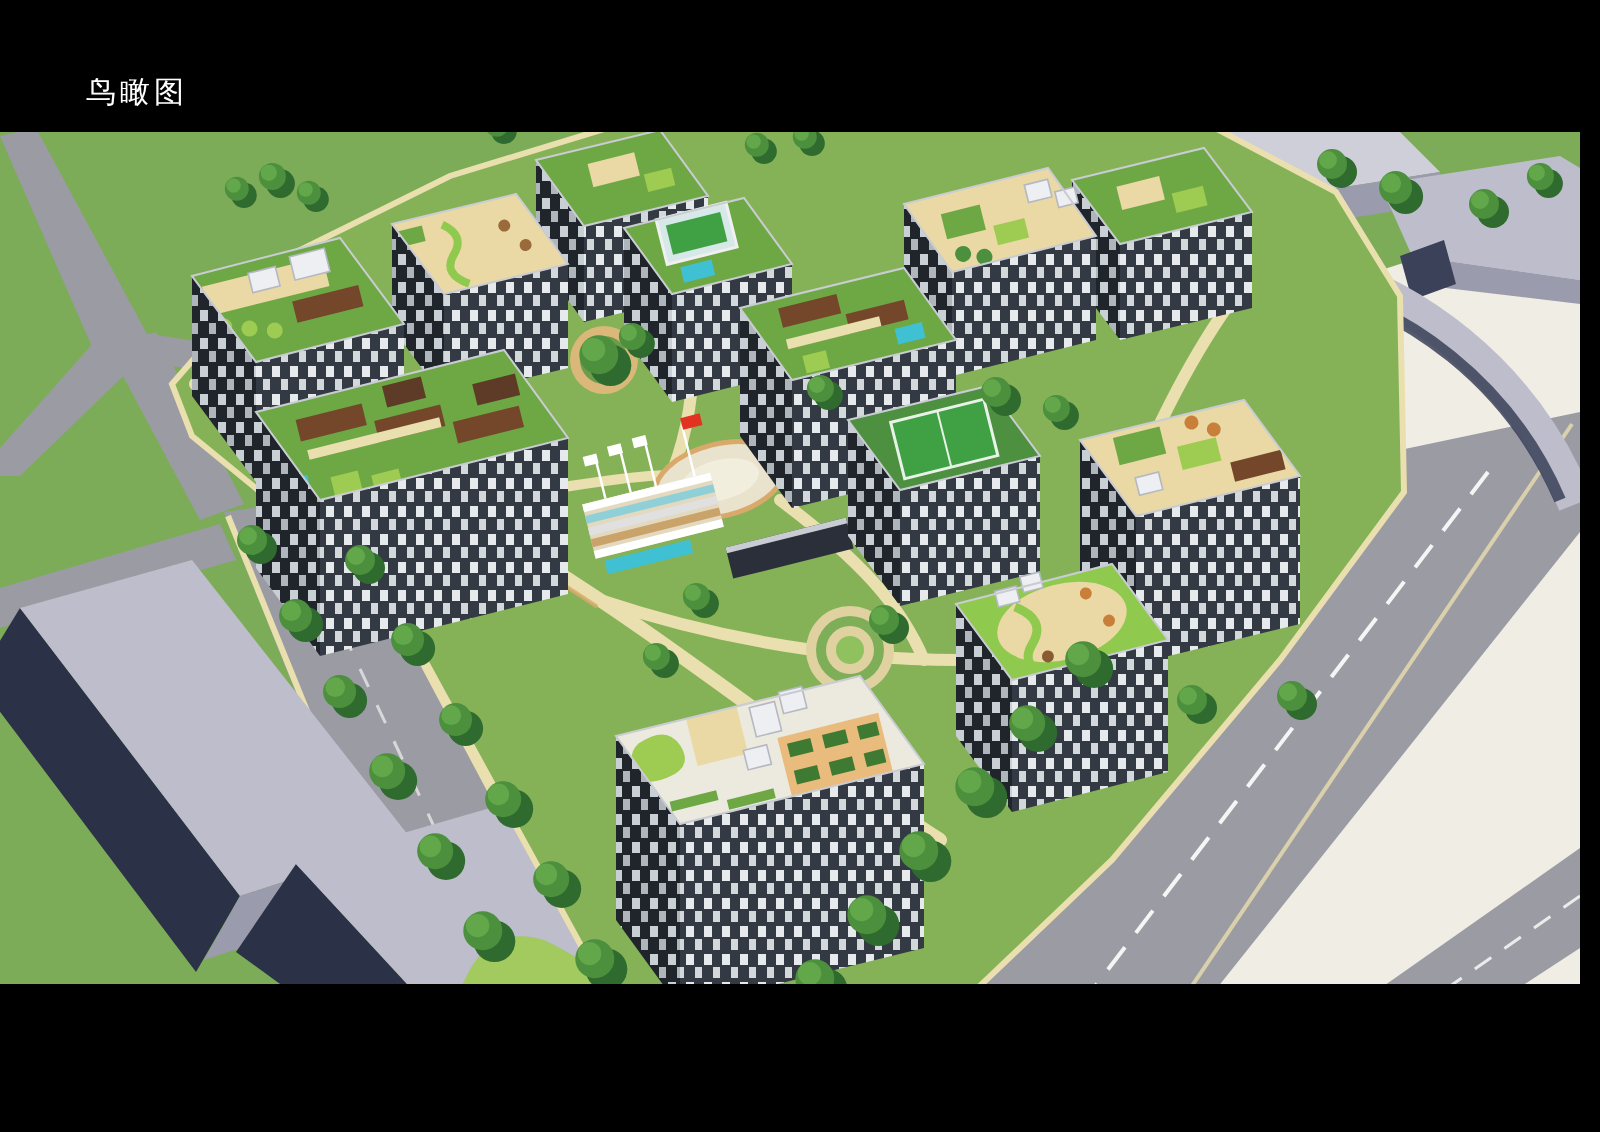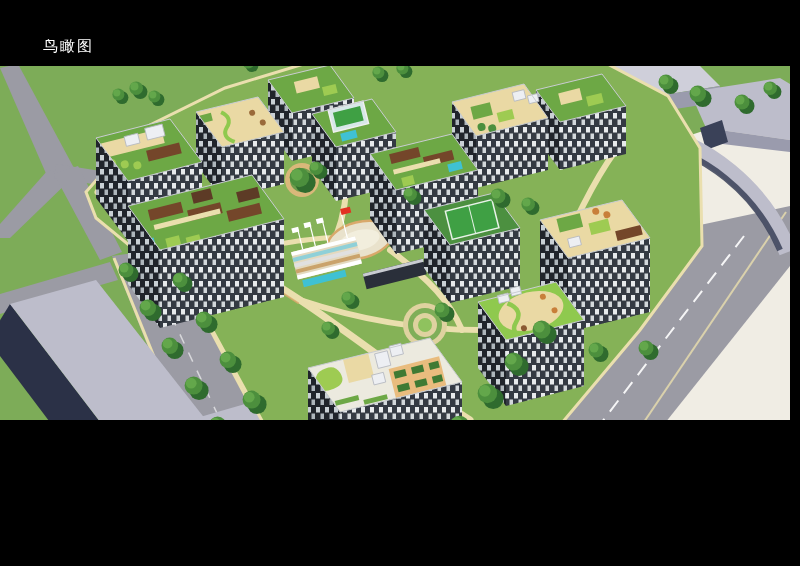--- a/index.html
+++ b/index.html
@@ -1,16 +1,16 @@
 <!DOCTYPE html>
 <html style="--ink: #000000; --titleColor: #ffffff; --grass: #7dac58; --road: #9b9ba4; --sidewalk: #ece5cf; --plaza: #f0ede4; --ctxRoof: #bdbdcb; --ctxRoofLight: #cfcfda; --ctxFace: #9a9bad; --ctxDark: #3a4158; --slabDark: #2b3147; --lawn: #85b257; --lawnBright: #9ecb52; --pathCream: #eadfae; --pathTan: #d9a96b; --roofGreen: #6da845; --roofGreenBright: #8fc94e; --sand: #ead9a4; --soil: #5d3b26; --pergola: #74462a; --pool: #3fc1d3; --glass: #d7e8e8; --court: #3fa044; --treeDark: #2f6b2e; --treeMid: #4c8f3d; --treeLight: #63a74b; --flagRed: #e23222; --white: #ffffff; --facadeLight: #343a43; --windowLight: #e7eaec; --windowLight2: #d3d8db; --facadeDark: #20242b; --windowDark: #c9d0d5; --windowDark2: #aeb6bc;"><head>
 <meta charset="utf-8">
 <style>
   html,body{margin:0;padding:0;background:#000;}
-  .stage{position:relative;width:800px;height:420px;background:var(--ink,#000);overflow:hidden;
+  .stage{position:relative;width:800px;height:492px;background:var(--ink,#000);overflow:hidden;
          font-family:"DejaVu Sans",sans-serif;}
   svg{display:block;}
   text.title{font-family:"DejaVu Sans",sans-serif;font-size:15px;letter-spacing:2px;fill:var(--titleColor,#fff);}
   
   .f-grass{fill:var(--grass);} .f-road{fill:var(--road);} .f-sidewalk{fill:var(--sidewalk);}
   .f-plaza{fill:var(--plaza);} .f-ctxRoof{fill:var(--ctxRoof);} .f-ctxRoofL{fill:var(--ctxRoofLight);}
   .f-ctxFace{fill:var(--ctxFace);} .f-ctxDark{fill:var(--ctxDark);} .f-slabDark{fill:var(--slabDark);}
   .f-lawn{fill:var(--lawn);} .f-lawnB{fill:var(--lawnBright);} .f-cream{fill:var(--pathCream);} .f-roofG{fill:var(--roofGreen);} .f-roofGB{fill:var(--roofGreenBright);}
   .f-sand{fill:var(--sand);} .f-perg{fill:var(--pergola);} .f-soil{fill:var(--soil);}
   .f-pool{fill:var(--pool);} .f-glass{fill:var(--glass);} .f-treeD{fill:var(--treeDark);}

